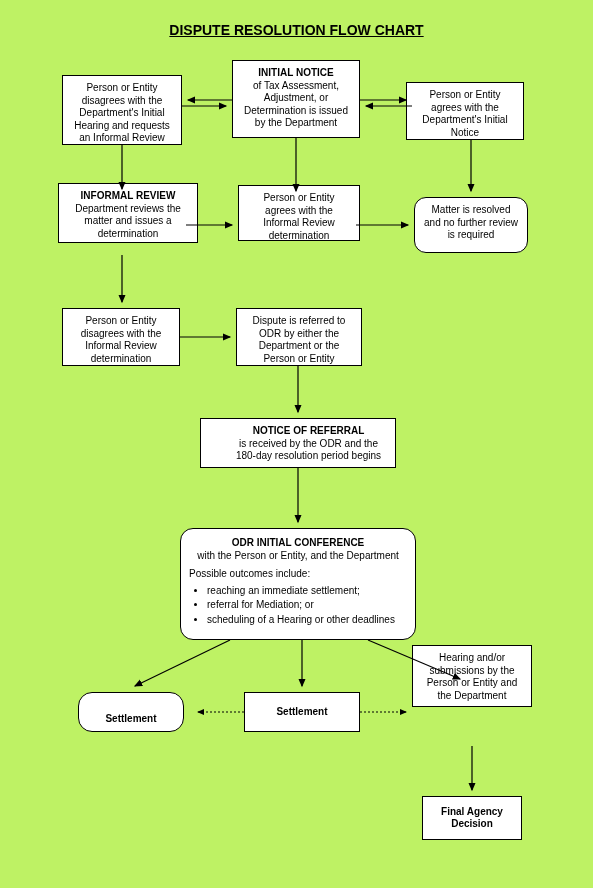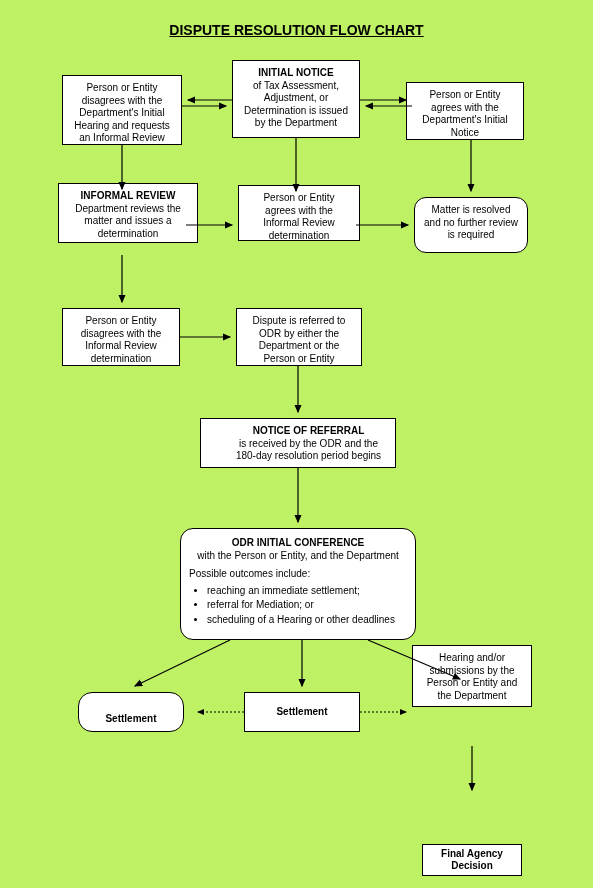--- a/index.html
+++ b/index.html
@@ -117,21 +117,21 @@
   </div>
 
   <div class="box" style="left:244px; top:692px; width:116px; height:40px; display:flex; align-items:center; justify-content:center;">
     <b>Settlement</b>
   </div>
 
   <div class="box" style="left:412px; top:645px; width:120px; height:62px;">
     <span>Hearing and/or submissions by the Person or Entity and the Department</span>
   </div>
 
-  <div class="box" style="left:422px; top:844px; width:100px; height:32px; display:flex; align-items:center; justify-content:flex-end;">
+  <div class="box" style="left:422px; top:796px; width:100px; height:44px; display:flex; align-items:center; justify-content:flex-end;">
     <b>Final Agency Decision</b>
   </div>
 
   <svg class="arrows">
     <defs>
       <marker id="arrow" markerWidth="8" markerHeight="8" refX="6" refY="3" orient="auto">
         <path d="M0,0 L7,3 L0,6 Z" fill="#000"></path>
       </marker>
     </defs>
 

